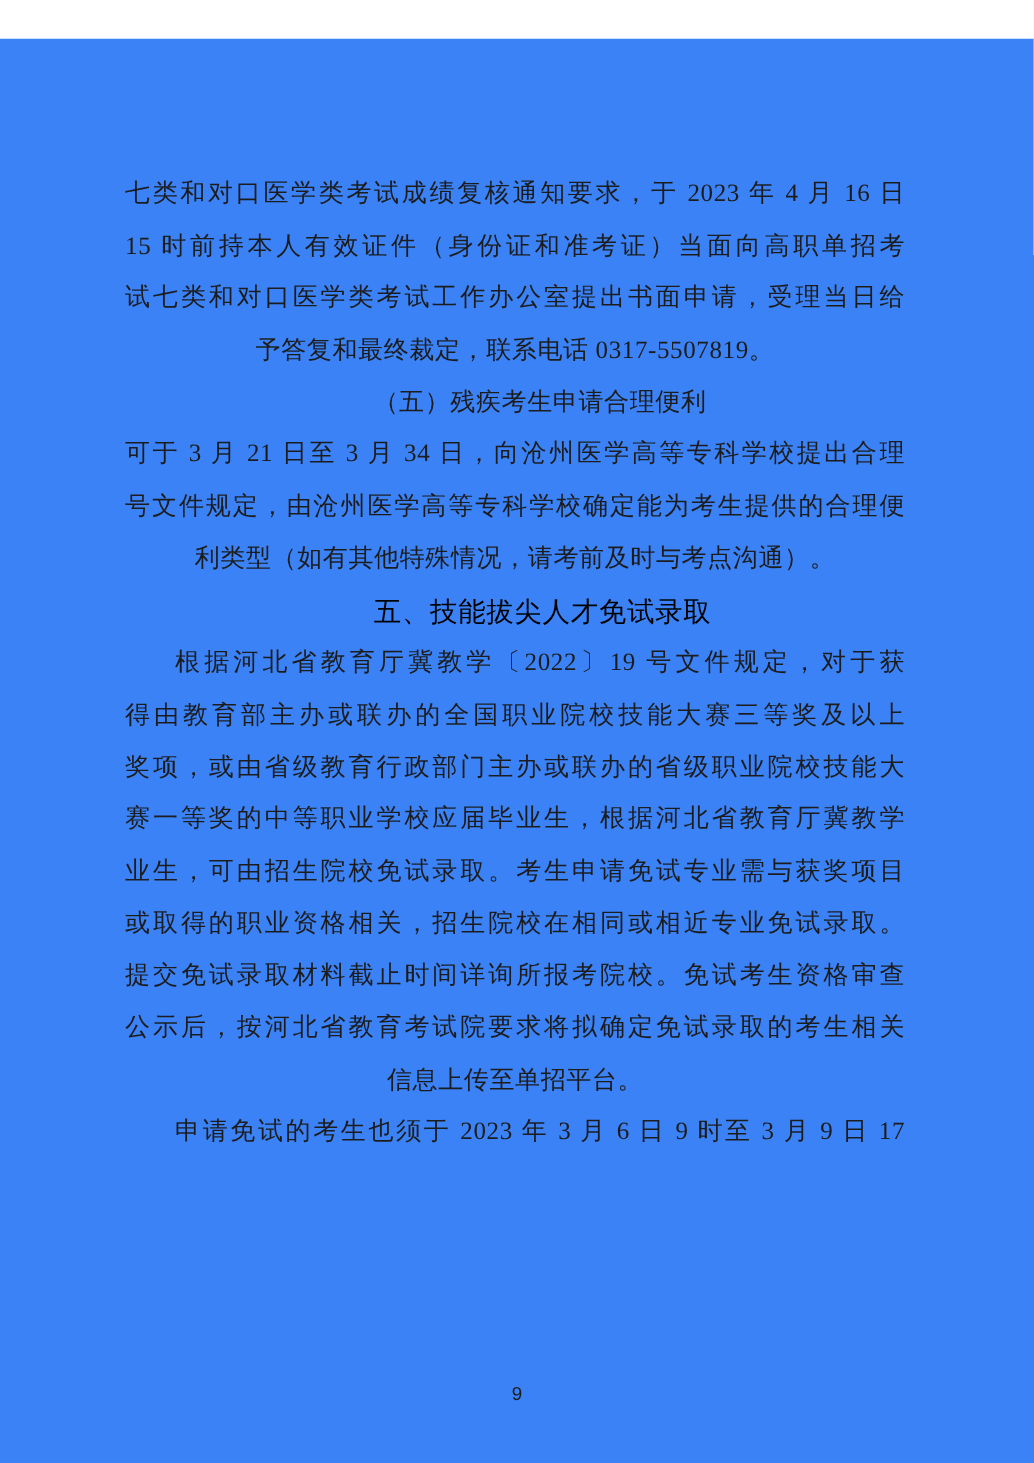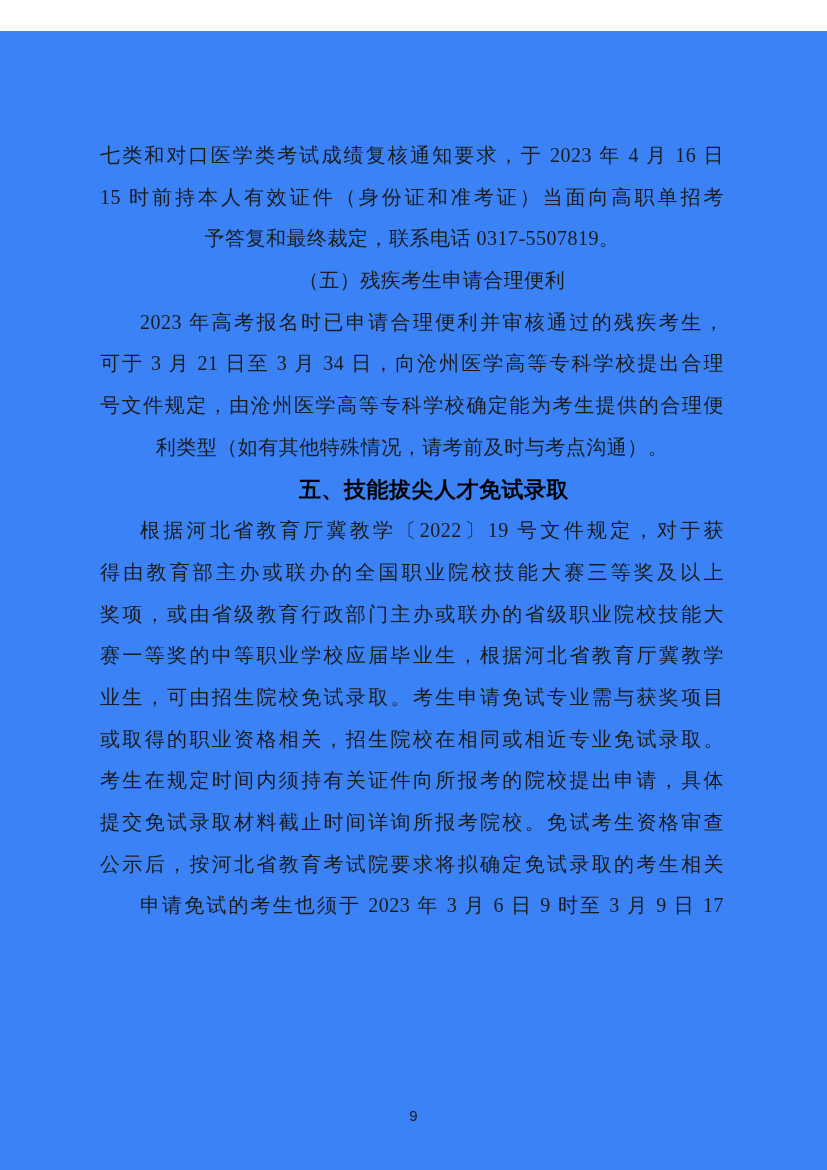--- a/index.html
+++ b/index.html
@@ -36,21 +36,21 @@
   }
   .line.no-fill {
     text-align: center;
     text-align-last: auto;
   }
   .line.indent {
     text-indent: 2em;
   }
   .line.heading {
     font-family: "Liberation Sans", "DejaVu Sans", sans-serif;
-    font-weight: bold;
+    font-weight: normal;
     font-size: 22px;
     color: #000000;
   }
   .page-number {
     position: absolute;
     left: 0;
     top: 1076px;
     width: 827px;
     text-align: center;
     font-size: 15px;
@@ -58,32 +58,32 @@
     color: #1c1c1c;
   }
 </style>
 </head>
 <body>
 
 <div class="page">
   <div class="content">
       <div class="line">七类和对口医学类考试成绩复核通知要求，于 2023 年 4 月 16 日</div>
       <div class="line">15 时前持本人有效证件（身份证和准考证）当面向高职单招考</div>
+      <div class="line">试七类和对口医学类考试工作办公室提出书面申请，受理当日给</div>
       <div class="line no-fill">予答复和最终裁定，联系电话 0317-5507819。</div>
       <div class="line indent no-fill">（五）残疾考生申请合理便利</div>
-      <div class="line indent">2023 年高考报名时已申请合理便利并审核通过的残疾考生，</div>
       <div class="line">可于 3 月 21 日至 3 月 34 日，向沧州医学高等专科学校提出合理</div>
       <div class="line">号文件规定，由沧州医学高等专科学校确定能为考生提供的合理便</div>
       <div class="line no-fill">利类型（如有其他特殊情况，请考前及时与考点沟通）。</div>
       <div class="line heading indent no-fill">五、技能拔尖人才免试录取</div>
       <div class="line indent">根据河北省教育厅冀教学〔2022〕19 号文件规定，对于获</div>
       <div class="line">得由教育部主办或联办的全国职业院校技能大赛三等奖及以上</div>
       <div class="line">奖项，或由省级教育行政部门主办或联办的省级职业院校技能大</div>
       <div class="line">赛一等奖的中等职业学校应届毕业生，根据河北省教育厅冀教学</div>
       <div class="line">业生，可由招生院校免试录取。考生申请免试专业需与获奖项目</div>
       <div class="line">或取得的职业资格相关，招生院校在相同或相近专业免试录取。</div>
-      <div class="line">考生在规定时间内须持有关证件向所报考的院校提出申请，具体</div>
       <div class="line">提交免试录取材料截止时间详询所报考院校。免试考生资格审查</div>
       <div class="line">公示后，按河北省教育考试院要求将拟确定免试录取的考生相关</div>
+      <div class="line no-fill">信息上传至单招平台。</div>
       <div class="line indent">申请免试的考生也须于 2023 年 3 月 6 日 9 时至 3 月 9 日 17</div>
     </div>
   <div class="page-number">9</div>
 </div>
 
 </body></html>

